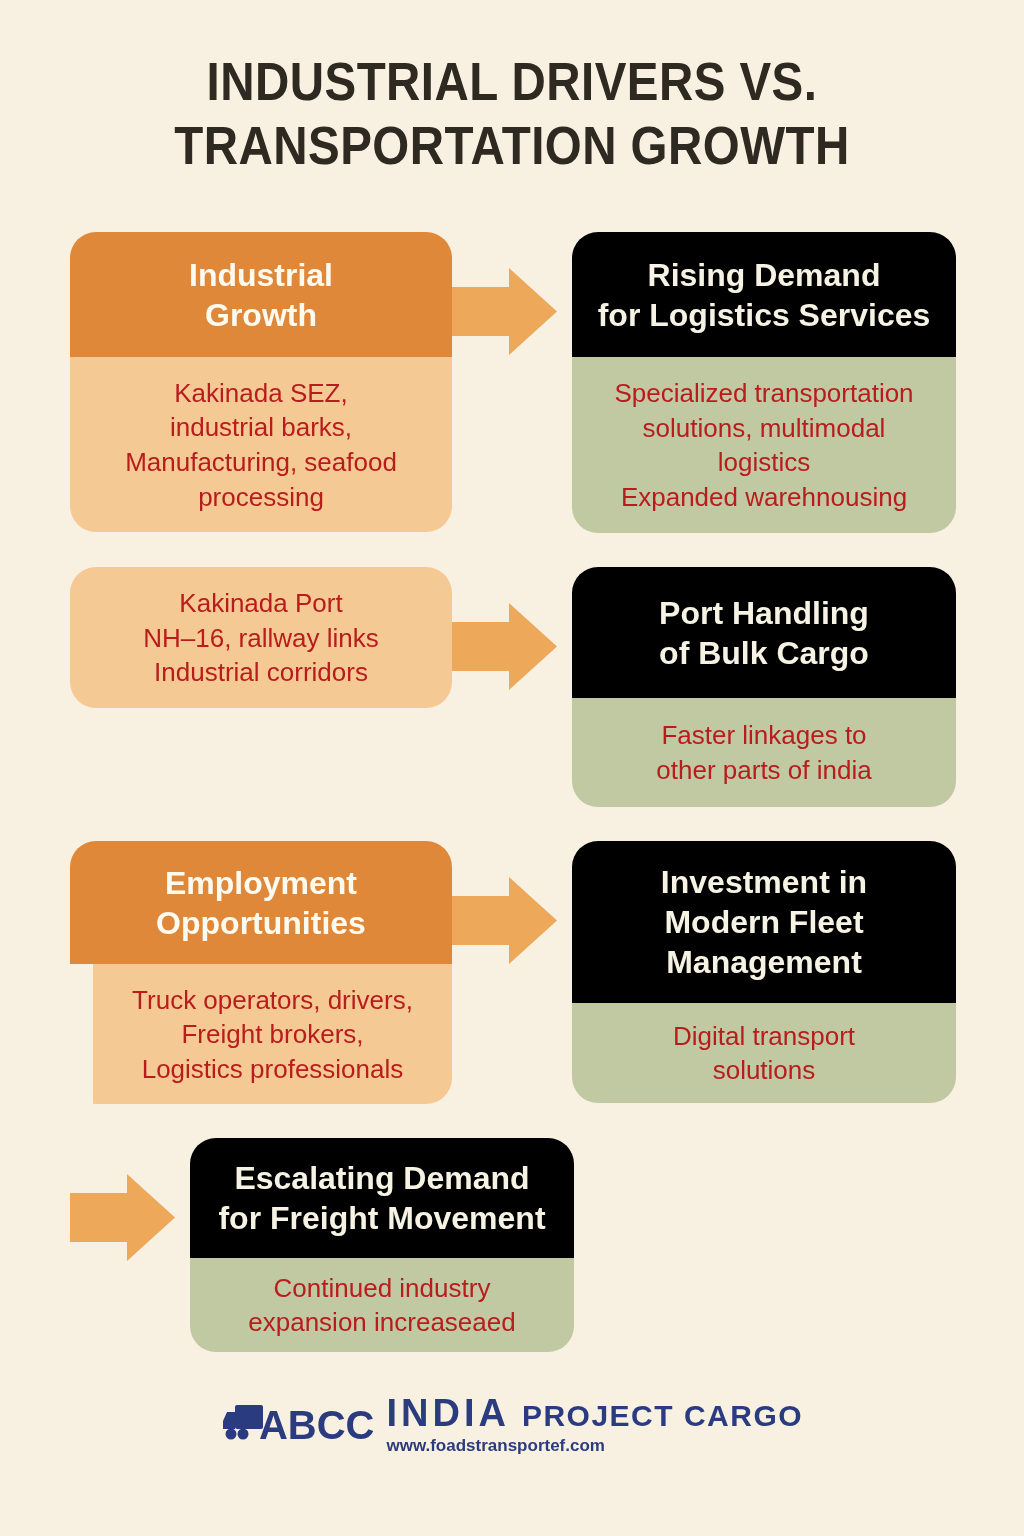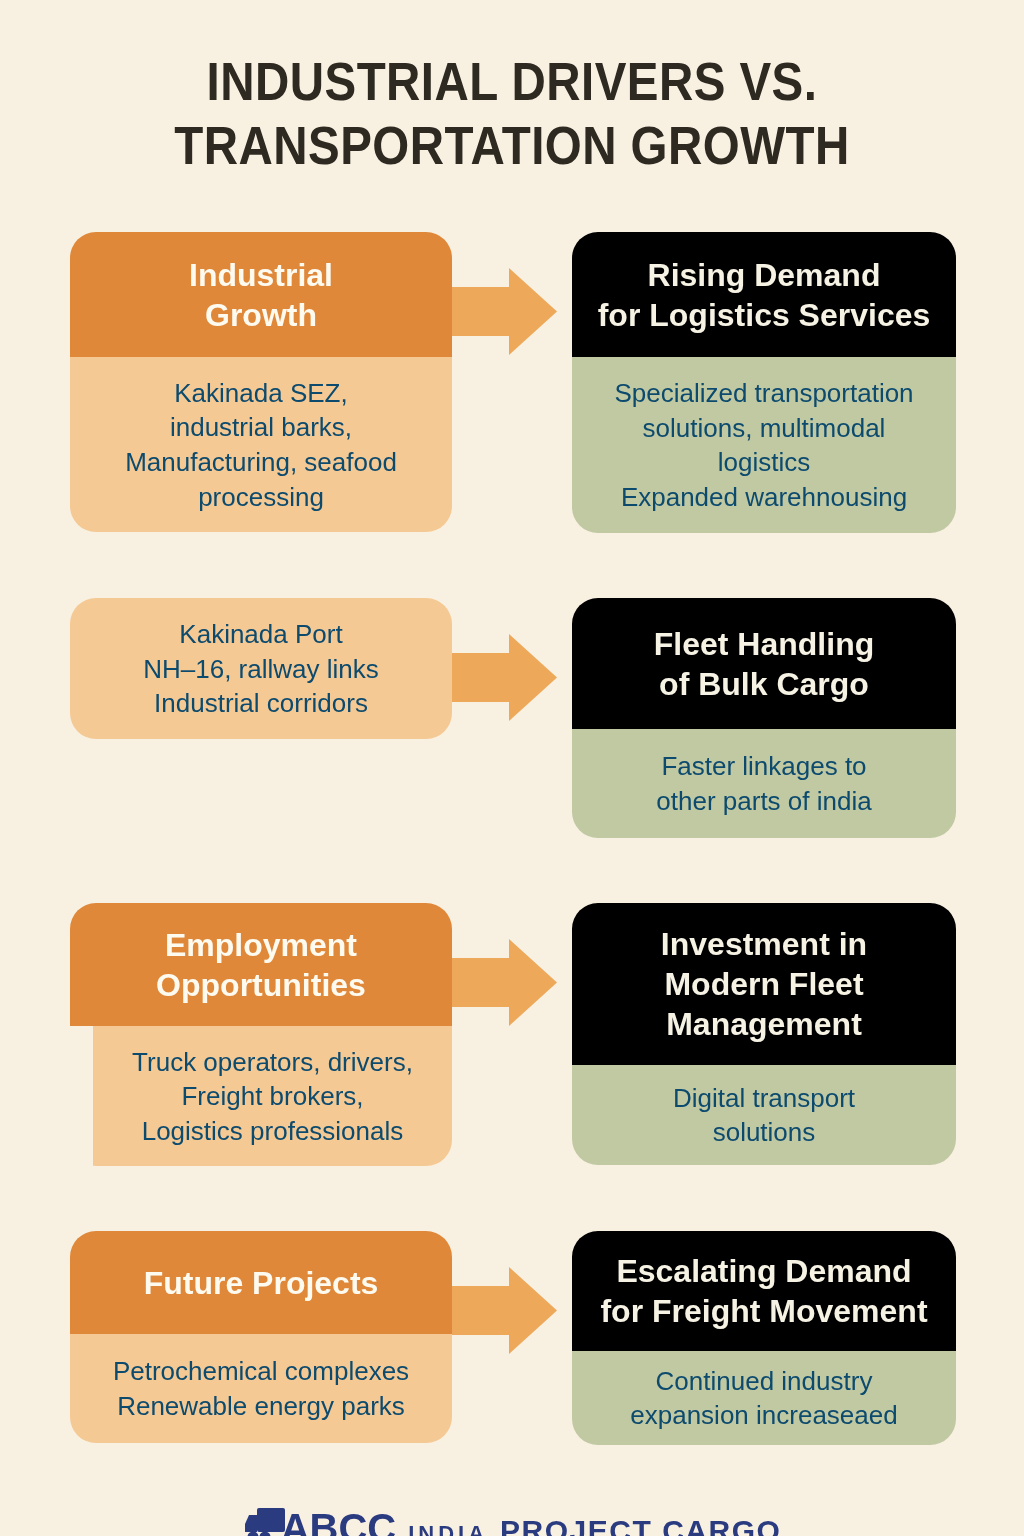--- a/index.html
+++ b/index.html
@@ -23,21 +23,20 @@
     white-space: pre-line;
     transform: scaleX(0.88);
     transform-origin: center;
   }
 
   .rows {
     margin-top: 55px;
     padding: 0 68px 0 70px;
     display: flex;
     flex-direction: column;
-    gap: 31px;
   }
   .row { display: flex; align-items: flex-start; margin-bottom: 34px; }
   .row:last-child { margin-bottom: 0; }
 
   .card {
     border-radius: 26px;
     overflow: hidden;
     display: flex;
     flex-direction: column;
   }
@@ -53,21 +52,21 @@
   }
   .left  .hd { background: #E0883A; color: #FDFAF0; }
   .right .hd { background: #000000; color: #F7F3E4; }
 
   .bd {
     flex: 1;
     display: flex; align-items: center; justify-content: center;
     text-align: center;
     padding: 8px 12px;
     font-size: 26px; line-height: 1.33; font-weight: 400;
-    color: #0c4a6e;
+    color: #b91c1c;
     white-space: pre-line;
   }
   .left  .bd { background: #F5C994; }
   .right .bd { background: #C1C9A3; }
 
   
   .r1 .left  .hd { min-height: 125px; } .r1 .left  .bd { min-height: 175px; }
   .r1 .right .hd { min-height: 125px; } .r1 .right .bd { min-height: 176px; }
   .r2 .left  .hd { min-height: 162px; } .r2 .left  .bd { min-height: 141px; }
   .r2 .right .hd { min-height: 131px; } .r2 .right .bd { min-height: 109px; }
@@ -90,21 +89,21 @@
     align-items: center;
   }
   .logo-left { display: flex; align-items: flex-end; }
   .truck { margin-right: -8px; margin-bottom: 2px; }
   .truck path, .truck rect, .truck circle { fill: #2B3B80; }
   .logo-abcc {
     font-size: 40px; font-weight: 800; color: #2B3B80; letter-spacing: 0px;
   }
   .logo-right { margin-left: 12px; display: flex; flex-direction: column; }
   .brand-line { display: flex; align-items: baseline; color: #2B3B80; }
-  .brand-word { font-size: 22px; font-weight: 800; letter-spacing: 4px; margin-top: 36px; }
+  .brand-word { font-size: 38px; font-weight: 800; letter-spacing: 4px; }
   .brand-rest { font-size: 30px; font-weight: 800; letter-spacing: 1.5px; margin-left: 12px; }
   .brand-url  { font-size: 17px; font-weight: 700; color: #2B3B80; margin-top: 1px; }
 </style>
 </head>
 <body>
 
 <div class="page">
 
   <h1 class="title">INDUSTRIAL DRIVERS VS.
 TRANSPORTATION GROWTH</h1>
@@ -140,21 +139,21 @@
         <div class="bd">Kakinada Port
 NH–16, rallway links
 Industrial corridors</div>
       </div>
       <div class="arrow-col">
         <svg width="105" height="87" viewBox="0 0 105 87">
           <polygon points="0,19 57,19 57,0 105,43.5 57,87 57,68 0,68"></polygon>
         </svg>
       </div>
       <div class="card right">
-        <div class="hd">Fleet Handling
+        <div class="hd">Port Handling
 of Bulk Cargo</div>
         <div class="bd">Faster linkages to
 other parts of india</div>
       </div>
     </div>
 
     <div class="row r3">
       <div class="card left">
         <div class="hd">Employment
 Opportunities</div>
@@ -170,25 +169,20 @@
       <div class="card right">
         <div class="hd">Investment in
 Modern Fleet
 Management</div>
         <div class="bd">Digital transport
 solutions</div>
       </div>
     </div>
 
     <div class="row r4">
-      <div class="card left">
-        <div class="hd">Future Projects</div>
-        <div class="bd">Petrochemical complexes
-Renewable energy parks</div>
-      </div>
       <div class="arrow-col">
         <svg width="105" height="87" viewBox="0 0 105 87">
           <polygon points="0,19 57,19 57,0 105,43.5 57,87 57,68 0,68"></polygon>
         </svg>
       </div>
       <div class="card right">
         <div class="hd">Escalating Demand
 for Freight Movement</div>
         <div class="bd">Continued industry
 expansion  increaseaed</div>

